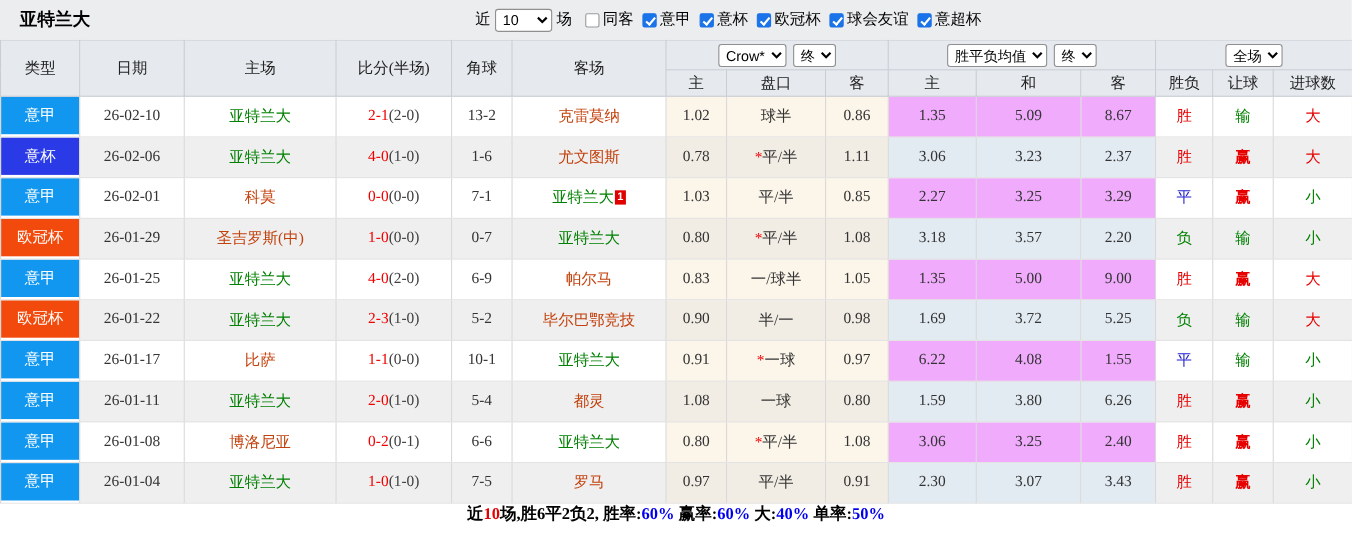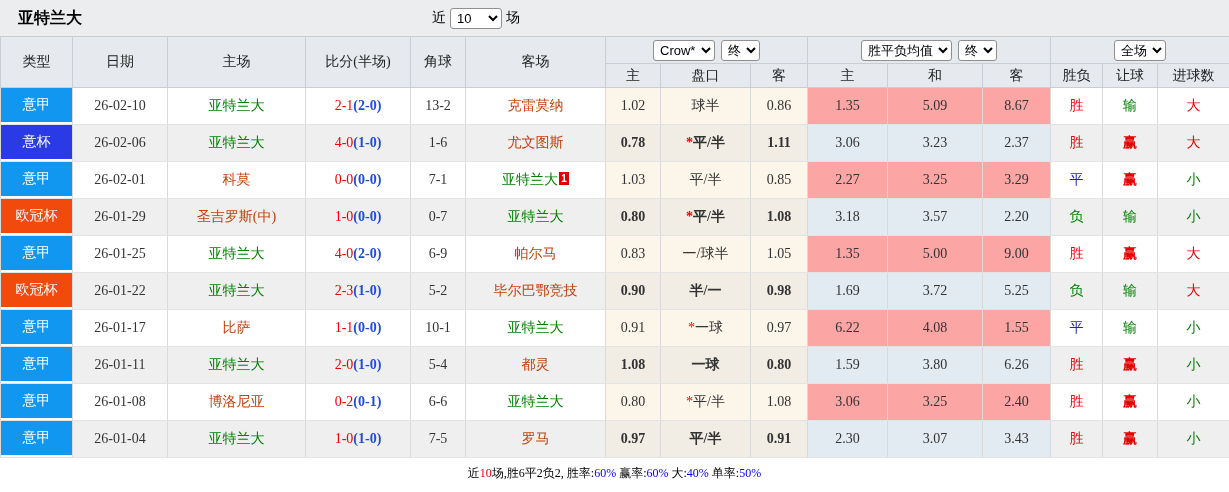--- a/index.html
+++ b/index.html
@@ -52,64 +52,78 @@
   thead tr.h1 th { height: 27px; }
   thead tr.h2 th { height: 24px; }
   thead select { margin: 0 3px; }
   tbody td {
     border-right: 1px solid #d9d9d9; border-bottom: 1px solid #e3e3e3;
     border-left: 1px solid #d9d9d9;
     text-align: center; height: 37px; padding: 0; background: #fff;
   }
   tr.even td { background: #efefef; }
   td.cream { background: #fbf5ea; }
-  tr.even td.cream { background: #f2ede4; font-weight: bold; }
-  td.sky { background: #fca5a5; }
+  tr.even td.cream { background: #f2ede4; }
+  td.sky { background: #f0abfc; }
   tr.even td.sky { background: #e2ebf2; }
   td.type { background: #fff; padding: 0 0 2px 0; }
   tr.even td.type { background: #fff; }
   .badge {
     height: 100%; display: flex; align-items: center; justify-content: center;
     color: #fff; cursor: pointer; font-family: "Liberation Sans", sans-serif;
     font-size: 14px;
   }
   .team { cursor: pointer; color: #c2410c; }
   .team.green { color: #008000; }
   .score-main { color: #f00000; font-family: Liberation Serif, serif; }
-  .score-half { color: #1d4ed8; font-weight: bold; }
+  .score-half { color: #404040; }
   .card {
     display: inline-block; background: #e00000; color: #fff; font-size: 10px;
     line-height: 13px; height: 13px; min-width: 10px; padding: 0 2px;
     margin-left: 1px; vertical-align: 2px; font-weight: bold;
     font-family: "Liberation Sans", sans-serif;
   }
   .star { color: #f00000; }
   .c-red { color: #e60000; }
   .c-green { color: #008000; }
   .c-blue { color: #2222cc; }
   td.let.c-red { font-weight: bold; }
   
   .footer {
-    height: 31px; display: flex; align-items: center; justify-content: center;
-    font-size: 12px; background: #fff;
+    height: 31px; display: flex; align-items: flex-start; justify-content: center;
+    font-size: 15px; background: #fff; font-weight: bold;
   }
 </style>
 </head>
 <body>
 
 <div class="app">
 
   <div class="topbar">
     <div class="title">亚特兰大</div>
     <div class="controls">
       <span class="lbl">近</span>
       <select class="count">
         <option>10</option>
       </select>
       <span class="lbl">场</span>
+      <span style="display:flex;align-items:center;">
+          <span class="cb"></span>
+          <span class="cb-label">同客</span>
+          <span class="cb checked"></span>
+          <span class="cb-label">意甲</span>
+          <span class="cb checked"></span>
+          <span class="cb-label">意杯</span>
+          <span class="cb checked"></span>
+          <span class="cb-label">欧冠杯</span>
+          <span class="cb checked"></span>
+          <span class="cb-label">球会友谊</span>
+          <span class="cb checked"></span>
+          <span class="cb-label">意超杯</span>
+        </span>
     </div>
   </div>
 
   <table>
     <colgroup>
       <col style="width:72px">
         <col style="width:95px">
         <col style="width:138px">
       <col style="width:105px">
         <col style="width:55px">

